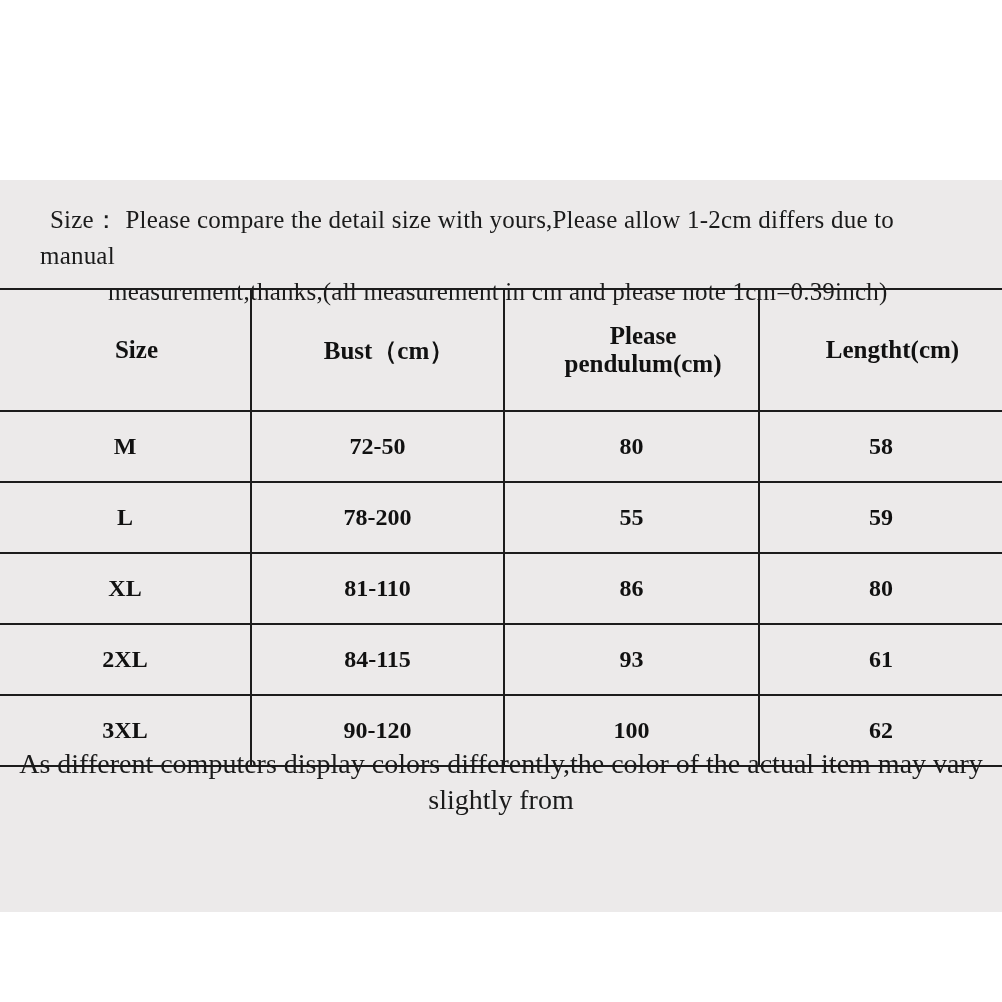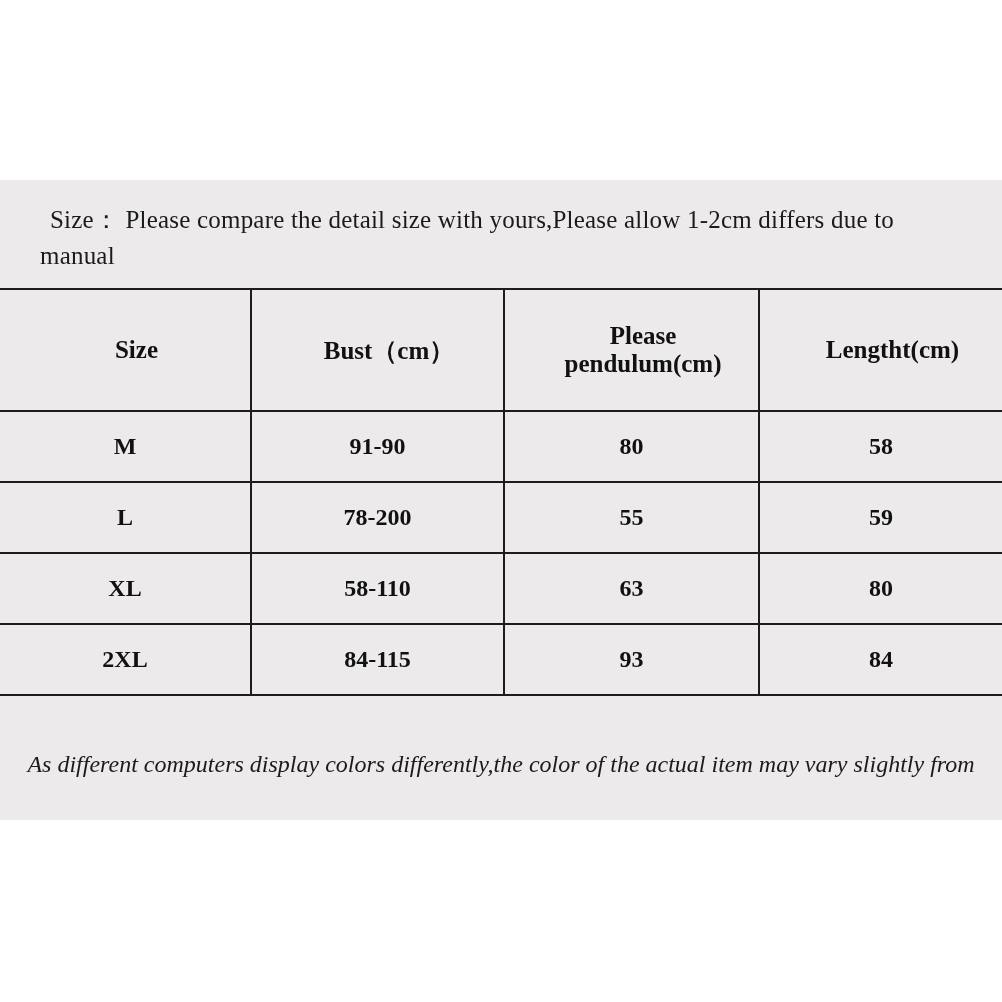--- a/index.html
+++ b/index.html
@@ -17,21 +17,21 @@
     position: relative;
     width: 1002px;
     height: 1002px;
     background: #ffffff;
   }
   .panel {
     position: absolute;
     left: 0;
     top: 180px;
     width: 1002px;
-    height: 640px;
+    height: 732px;
     background: #eceaea;
   }
   .intro {
     position: absolute;
     left: 0;
     top: 0;
     width: 1002px;
     padding: 22px 40px 0 40px;
     box-sizing: border-box;
   }
@@ -87,78 +87,84 @@
   .footnote {
     position: absolute;
     left: 0;
     top: 560px;
     width: 1002px;
     box-sizing: border-box;
     padding: 6px 6px 0 6px;
     text-align: center;
   }
   .footnote-line {
-    font-size: 24px;
+    font-size: 28px;
     color: #1b1b1b;
     line-height: 36px;
-    font-style: italic;
   }
 </style>
 </head>
 <body>
 
 <div id="page">
   <div class="panel">
 
     <div class="intro">
       <div class="intro-line first">
         <span>Size：</span>
         <span>Please compare the detail size with yours,Please allow 1-2cm differs due to manual</span>
       </div>
+      <div class="intro-line second">measurement,thanks,(all measurement in cm and please note 1cm=0.39inch)</div>
     </div>
 
     <table class="size-table">
       <colgroup>
         <col class="c1">
           <col class="c2">
           <col class="c3">
           <col class="c4">
       </colgroup>
       <thead>
         <tr>
           <th>Size</th>
           <th>Bust（cm）</th>
           <th>Please pendulum(cm)</th>
           <th>Lengtht(cm)</th>
         </tr>
       </thead>
       <tbody>
         <tr>
           <td>M</td>
-          <td>91-90</td>
+          <td>72-50</td>
           <td>80</td>
           <td>58</td>
         </tr>
         <tr>
           <td>L</td>
           <td>78-200</td>
           <td>55</td>
           <td>59</td>
         </tr>
         <tr>
           <td>XL</td>
-          <td>58-110</td>
-          <td>63</td>
+          <td>81-110</td>
+          <td>86</td>
           <td>80</td>
         </tr>
         <tr>
           <td>2XL</td>
           <td>84-115</td>
           <td>93</td>
-          <td>84</td>
+          <td>61</td>
+        </tr>
+        <tr>
+          <td>3XL</td>
+          <td>90-120</td>
+          <td>100</td>
+          <td>62</td>
         </tr>
       </tbody>
     </table>
 
     <div class="footnote">
       <div class="footnote-line">As different computers display colors differently,the color of the actual item may vary slightly from</div>
     </div>
 
   </div>
 </div>

